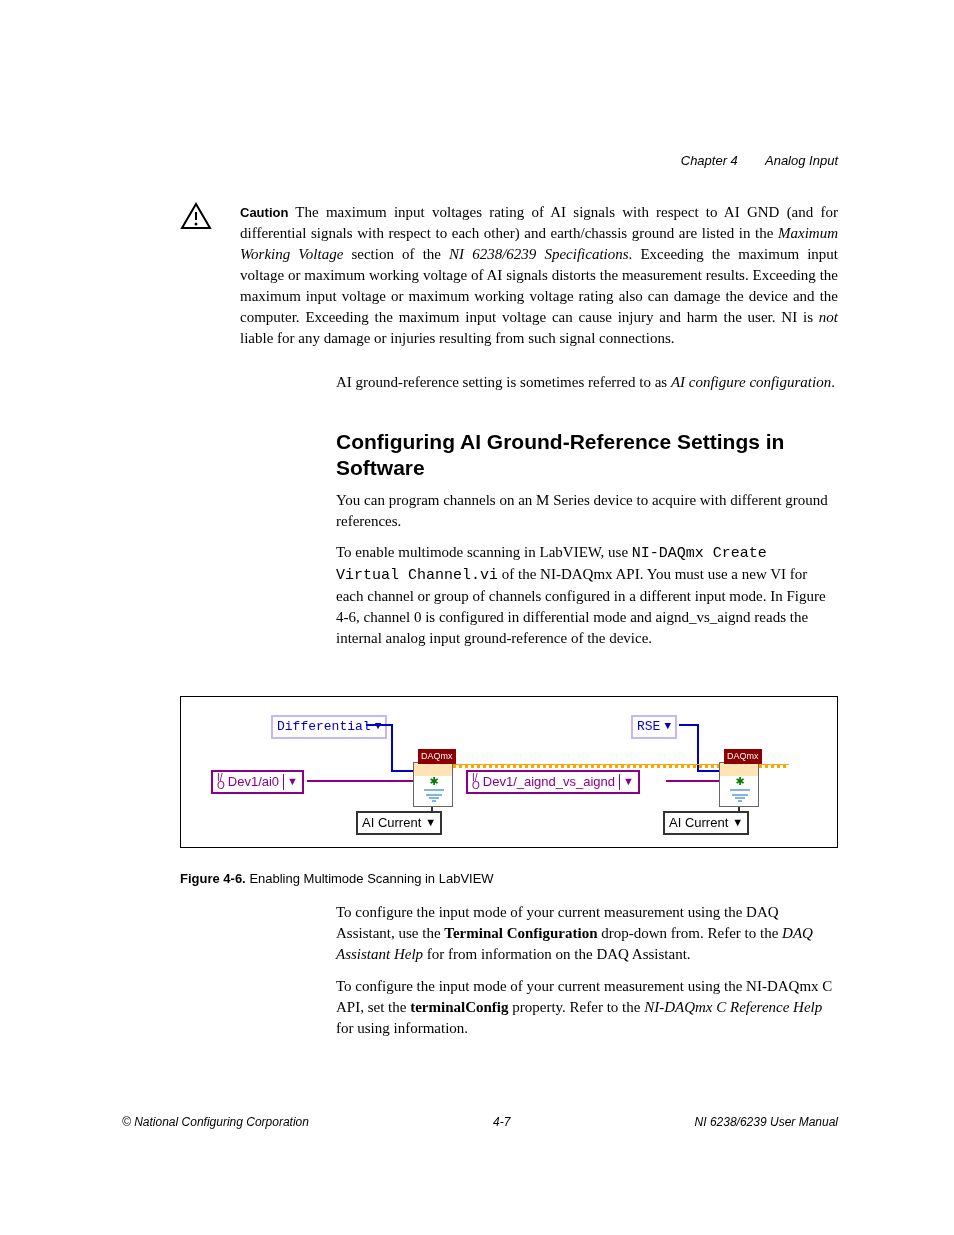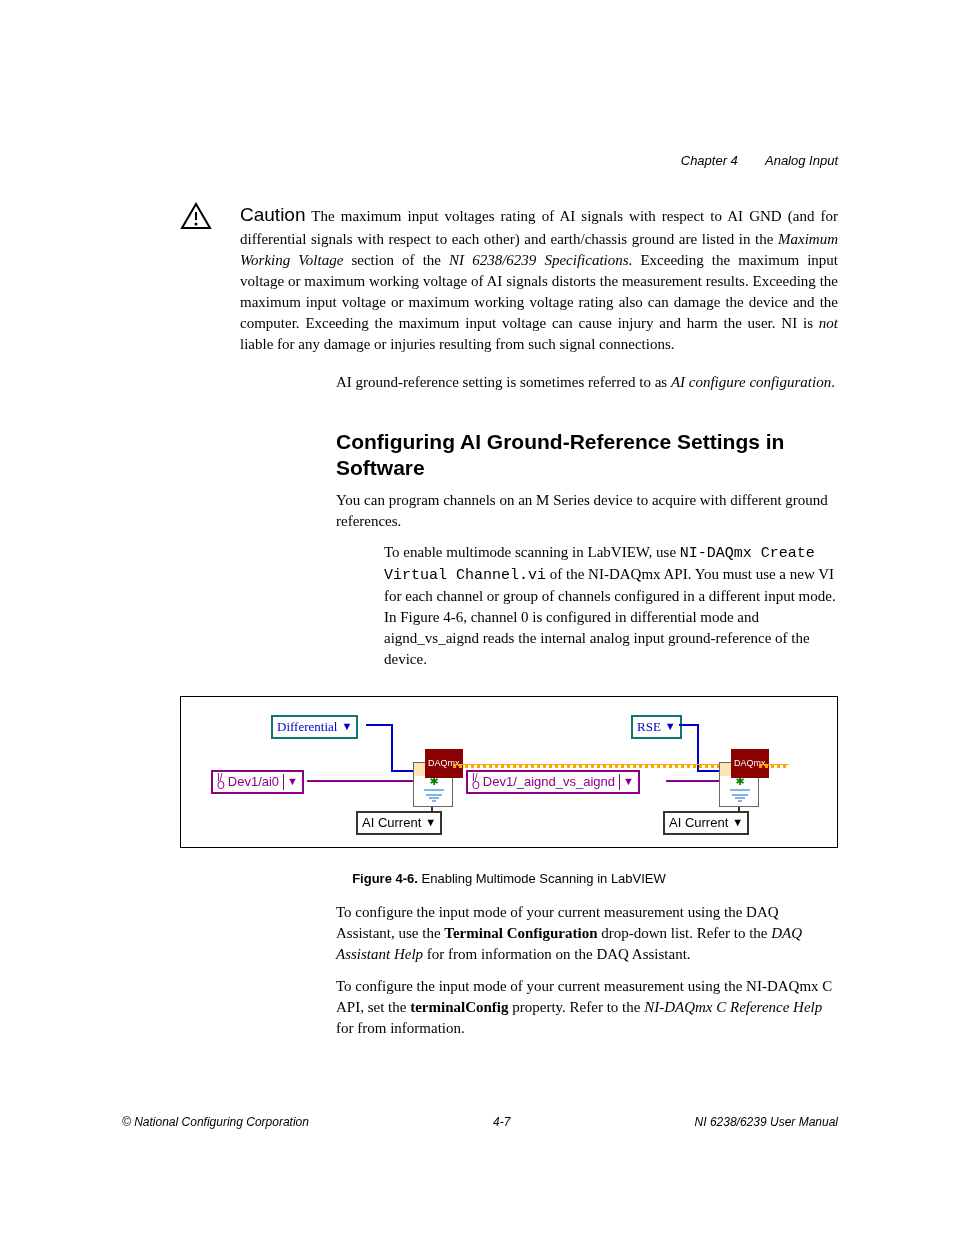--- a/index.html
+++ b/index.html
@@ -41,23 +41,23 @@
       width: 32px;
       height: 30px;
       margin-right: 28px;
       flex-shrink: 0;
     }
     .caution-text {
       flex: 1;
       text-align: justify;
     }
     .caution-label {
-      font-weight: normal;
-      font-family: Arial, sans-serif;
-      font-size: 19px;
+      font-weight: bold;
+      font-family: Arial, sans-serif;
+      font-size: 13px;
     }
     .body-indent {
       position: absolute;
       left: 336px;
       right: 116px;
     }
     .para1 {
       top: 372px;
     }
     .heading {
@@ -68,42 +68,41 @@
       font-family: Liberation Sans, sans-serif;
       font-weight: bold;
       font-size: 21px;
       line-height: 1.25;
     }
     .para2 {
       top: 490px;
     }
     .para3 {
       top: 542px;
-      margin-left: 48px;
     }
     .figure-container {
       position: absolute;
       top: 696px;
       left: 180px;
       right: 116px;
       border: 1px solid #000;
       height: 152px;
       padding: 18px 30px;
     }
     .labview-diagram {
       position: relative;
       width: 100%;
       height: 100%;
     }
     .lv-dropdown {
       display: inline-flex;
       align-items: center;
-      border: 2px solid #0f766e;
+      border: 2px solid #c4b5fd;
       background: white;
-      font-family: Liberation Serif, serif;
+      font-family: Liberation Mono, monospace;
       font-size: 13px;
       padding: 1px 4px;
       color: #0000CC;
       position: absolute;
       white-space: nowrap;
     }
     .lv-dropdown .triangle {
       margin-left: 4px;
       font-size: 11px;
     }
@@ -148,33 +147,33 @@
     .daqmx-block {
       position: absolute;
       width: 40px;
       height: 45px;
       border: 1px solid #666;
       background: linear-gradient(to bottom, #FFE4B5 0%, #FFE4B5 30%, #fff 30%);
     }
     .daqmx-label {
       position: absolute;
       top: -14px;
-      left: 11px;
+      left: 4px;
       background: #8B0000;
       color: white;
       font-size: 9px;
       font-family: Arial, sans-serif;
-      padding: 8px 3px;
+      padding: 1px 3px;
     }
     .figure-caption {
       position: absolute;
       top: 870px;
       left: 180px;
       right: 116px;
-      text-align: center;
+      text-align: left;
       font-family: Arial, sans-serif;
       font-size: 13px;
     }
     .figure-caption .figlabel {
       font-weight: bold;
     }
     .para4 {
       top: 902px;
     }
     .para5 {
@@ -322,24 +321,24 @@
     <div class="wire-v" style="top:92px; left:527px; height:6px; background:#333;"></div>
   </div>
 </div>
 
 <div class="figure-caption">
   <span class="figlabel">Figure 4-6.</span>
   <span>Enabling Multimode Scanning in LabVIEW</span>
 </div>
 
 <div class="body-indent para4">
-  <span>To configure the input mode of your current measurement using the DAQ Assistant, use the </span><span class="bold">Terminal Configuration</span><span> drop-down list. Refer to the </span><span class="italic">DAQ Assistant Help</span><span> for from information on the DAQ Assistant.</span>
+  <span>To configure the input mode of your current measurement using the DAQ Assistant, use the </span><span class="bold">Terminal Configuration</span><span> drop-down from. Refer to the </span><span class="italic">DAQ Assistant Help</span><span> for from information on the DAQ Assistant.</span>
 </div>
 
 <div class="body-indent para5">
-  <span>To configure the input mode of your current measurement using the NI-DAQmx C API, set the </span><span class="bold">terminalConfig</span><span> property. Refer to the </span><span class="italic">NI-DAQmx C Reference Help</span><span> for from information.</span>
+  <span>To configure the input mode of your current measurement using the NI-DAQmx C API, set the </span><span class="bold">terminalConfig</span><span> property. Refer to the </span><span class="italic">NI-DAQmx C Reference Help</span><span> for using information.</span>
 </div>
 
 <div class="footer">
   <span>© National Configuring Corporation</span>
   <span>4-7</span>
   <span>NI 6238/6239 User Manual</span>
 </div>
 
 </body></html>

